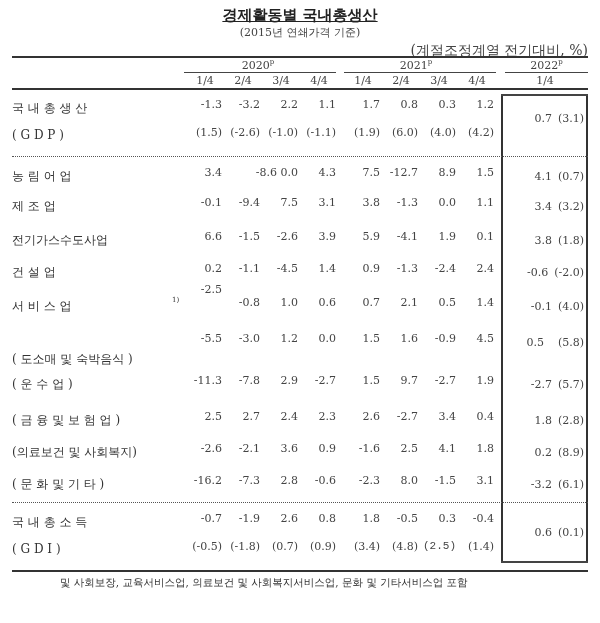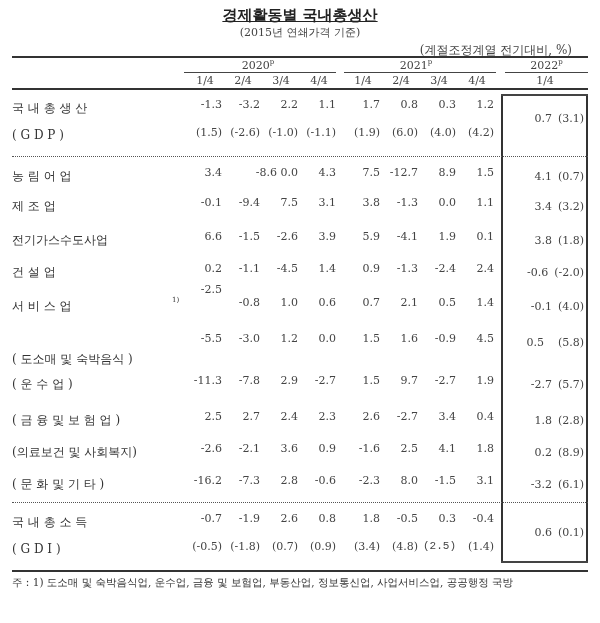--- a/index.html
+++ b/index.html
@@ -3,21 +3,21 @@
 <meta charset="utf-8">
 <style>
   html, body { margin:0; padding:0; background:#ffffff; }
   body { width:600px; height:623px; position:relative; overflow:hidden;
          font-family: "DejaVu Serif", "Liberation Serif", serif; color:#333; }
   .title { position:absolute; top:6px; left:0; width:600px; text-align:center;
            font-size:15px; font-weight:bold; color:#222; }
   .title span { text-decoration: underline; }
   .subtitle { position:absolute; top:25px; left:0; width:600px; text-align:center;
               font-size:11px; color:#444; }
-  .unit { position:absolute; top:42px; right:28px; font-size:12px; color:#444; }
+  .unit { position:absolute; top:42px; right:12px; font-size:14px; color:#444; }
   .hline { position:absolute; height:0; border-top:2px solid #333; }
   .thin { position:absolute; height:0; border-top:1px solid #444; }
   .dot { position:absolute; height:0; border-top:1px dotted #555; }
   .vline { position:absolute; width:0; border-left:2px solid #333; }
   .yr { position:absolute; font-size:11px; text-align:center; color:#444; }
   .yr sup { font-size:7px; }
   .qh { position:absolute; font-size:11px; text-align:center; color:#444; width:38px; }
   .row-label { position:absolute; left:12px; width:160px; font-size:12px; color:#333;
                letter-spacing:0; white-space:nowrap; }
   .cell { position:absolute; width:34px; font-size:11px; text-align:right; color:#444;
@@ -199,14 +199,14 @@
     <div class="cell" style="left: 384px; top: 540px;">(4.8)</div>
     <div class="cell" style="left: 422px; top: 540px; font-family: Liberation Mono, monospace;">(2.5)</div>
     <div class="cell" style="left: 460px; top: 540px;">(1.4)</div>
   </div>
 
 <div class="dot" style="top:156px;left:12px;width:576px;"></div>
 <div class="dot" style="top:502px;left:12px;width:576px;"></div>
 <div class="hline" style="top:570px;left:12px;width:576px;"></div>
 
 <div class="note" style="top:575px;">
-  <div><span>주 :</span> <span>1) 도소매 및 숙박음식업, 운수업, 금융 및 보험업, 부동산업, 정보통신업, 사업서비스업, 공공행정 국방</span></div>
+  <div style="padding-left:48px;">및 사회보장, 교육서비스업, 의료보건 및 사회복지서비스업, 문화 및 기타서비스업 포함</div>
 </div>
 
 </body></html>

